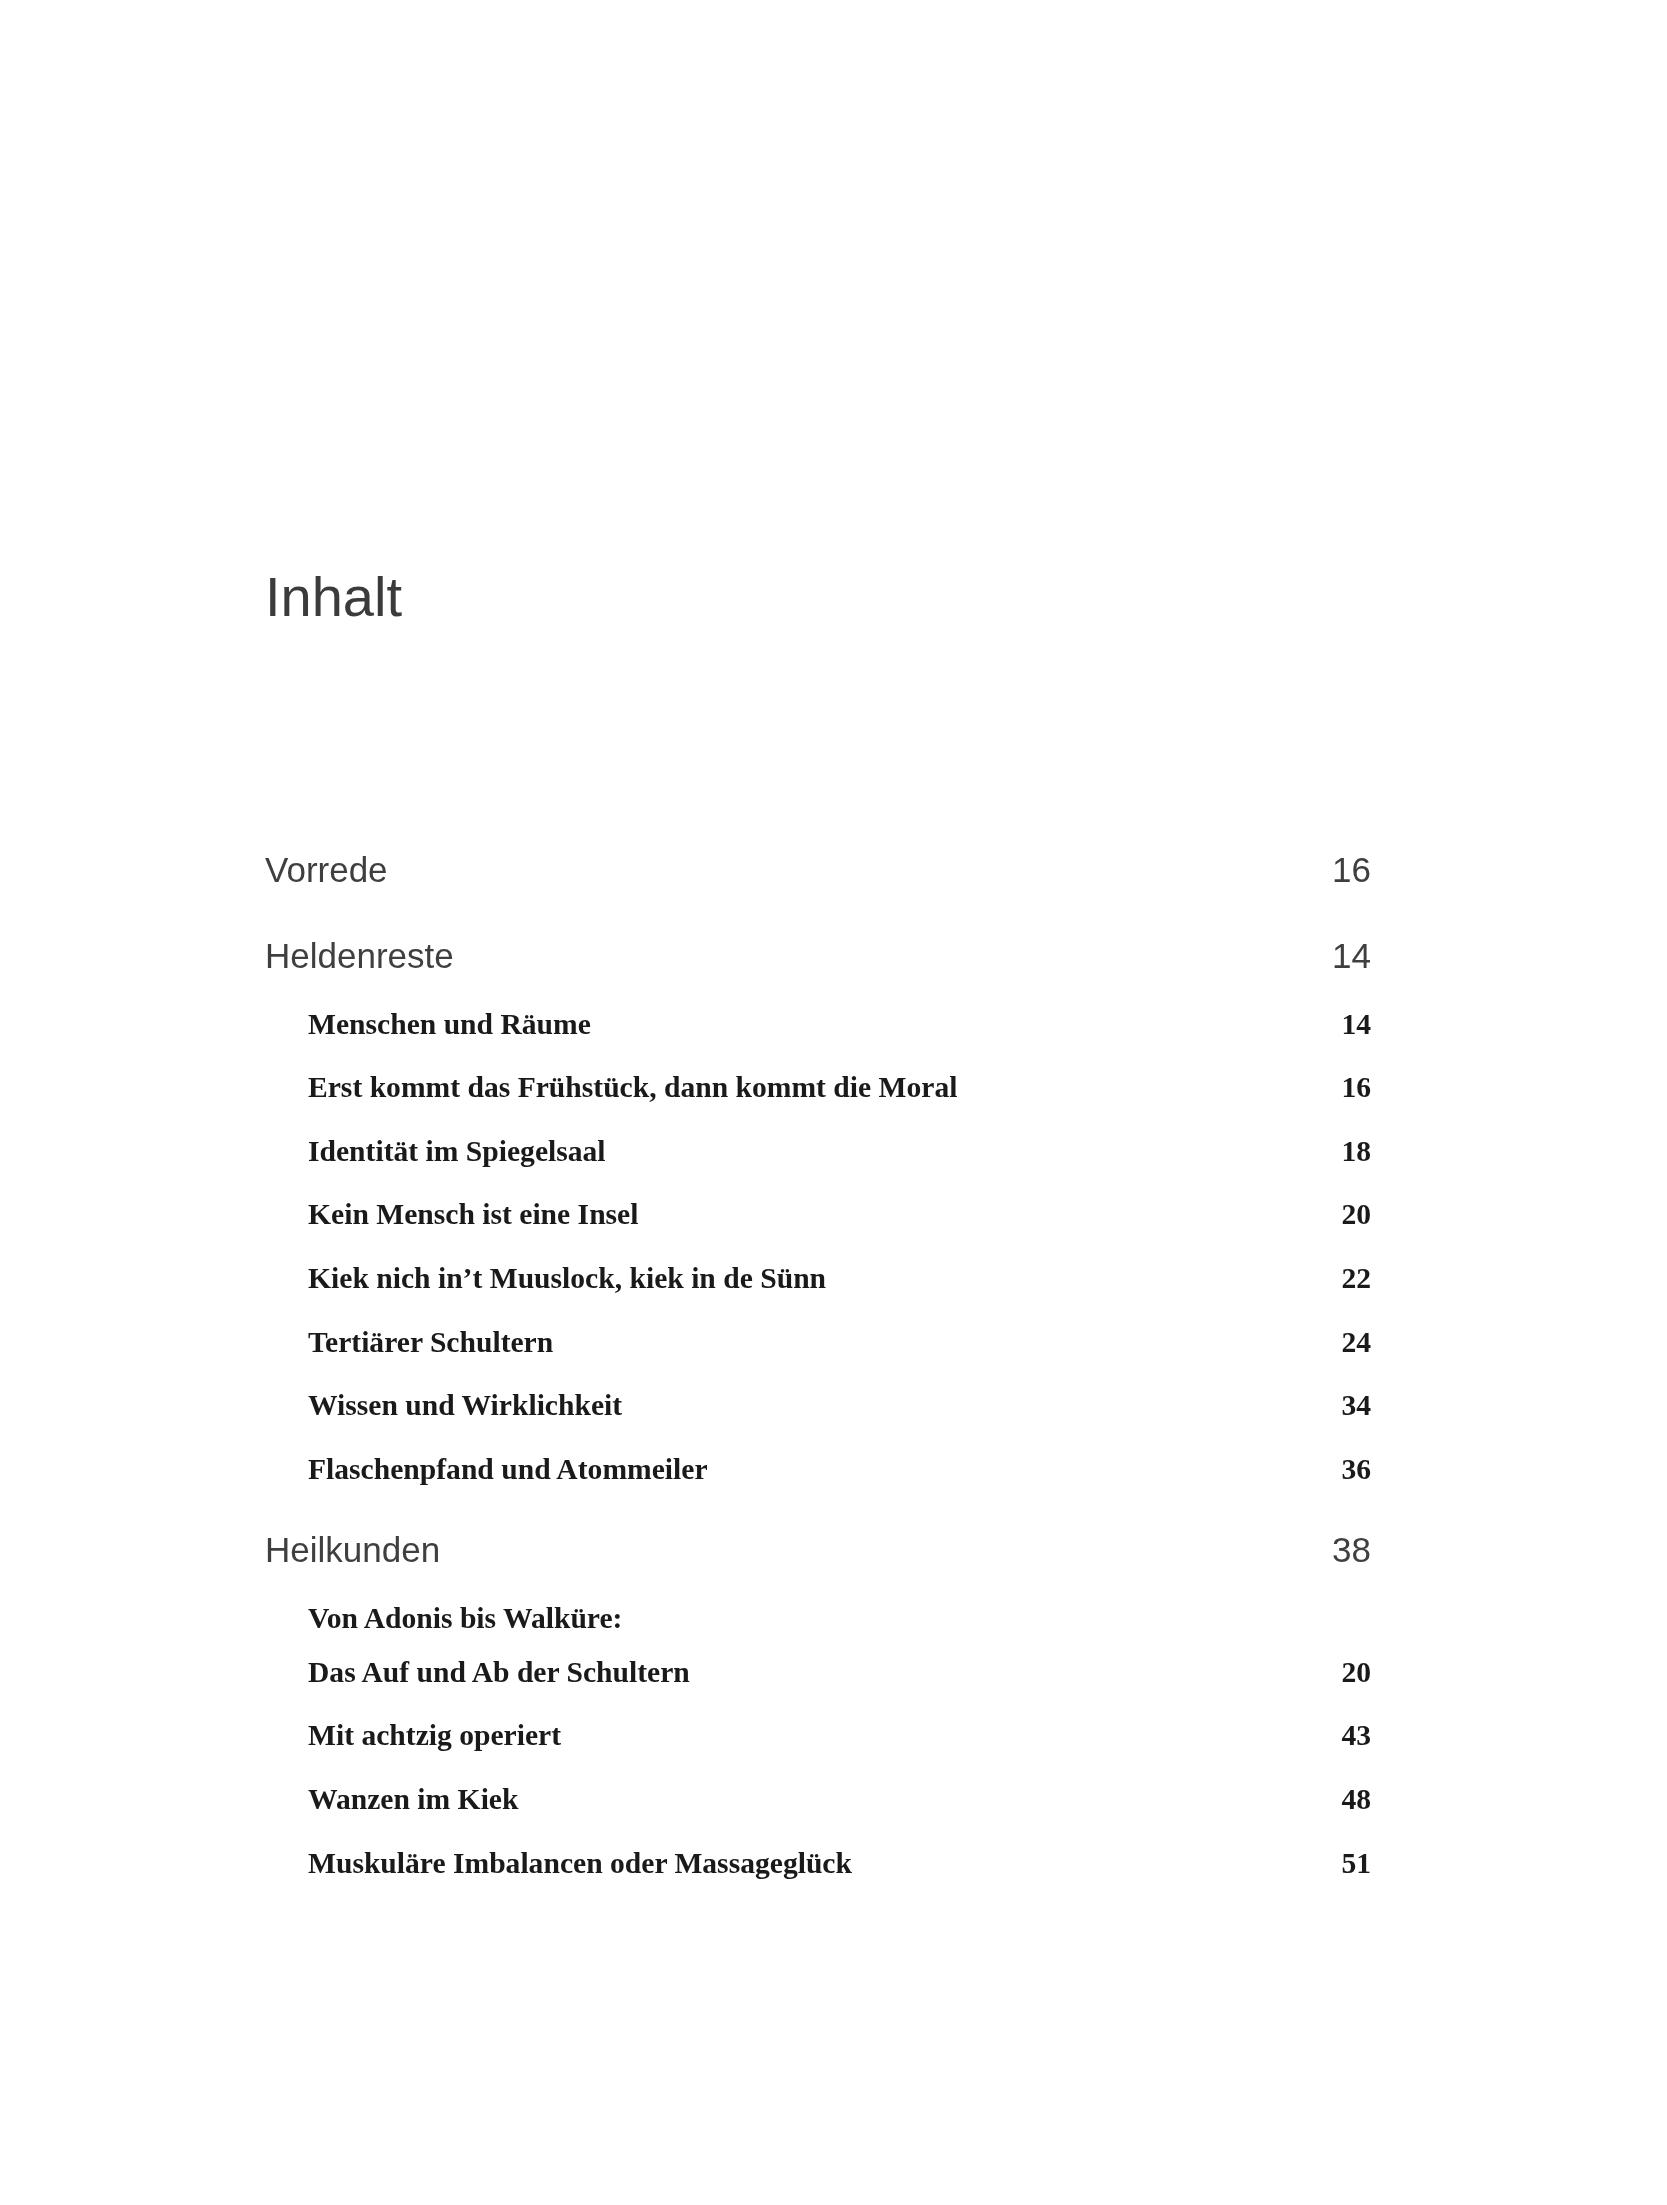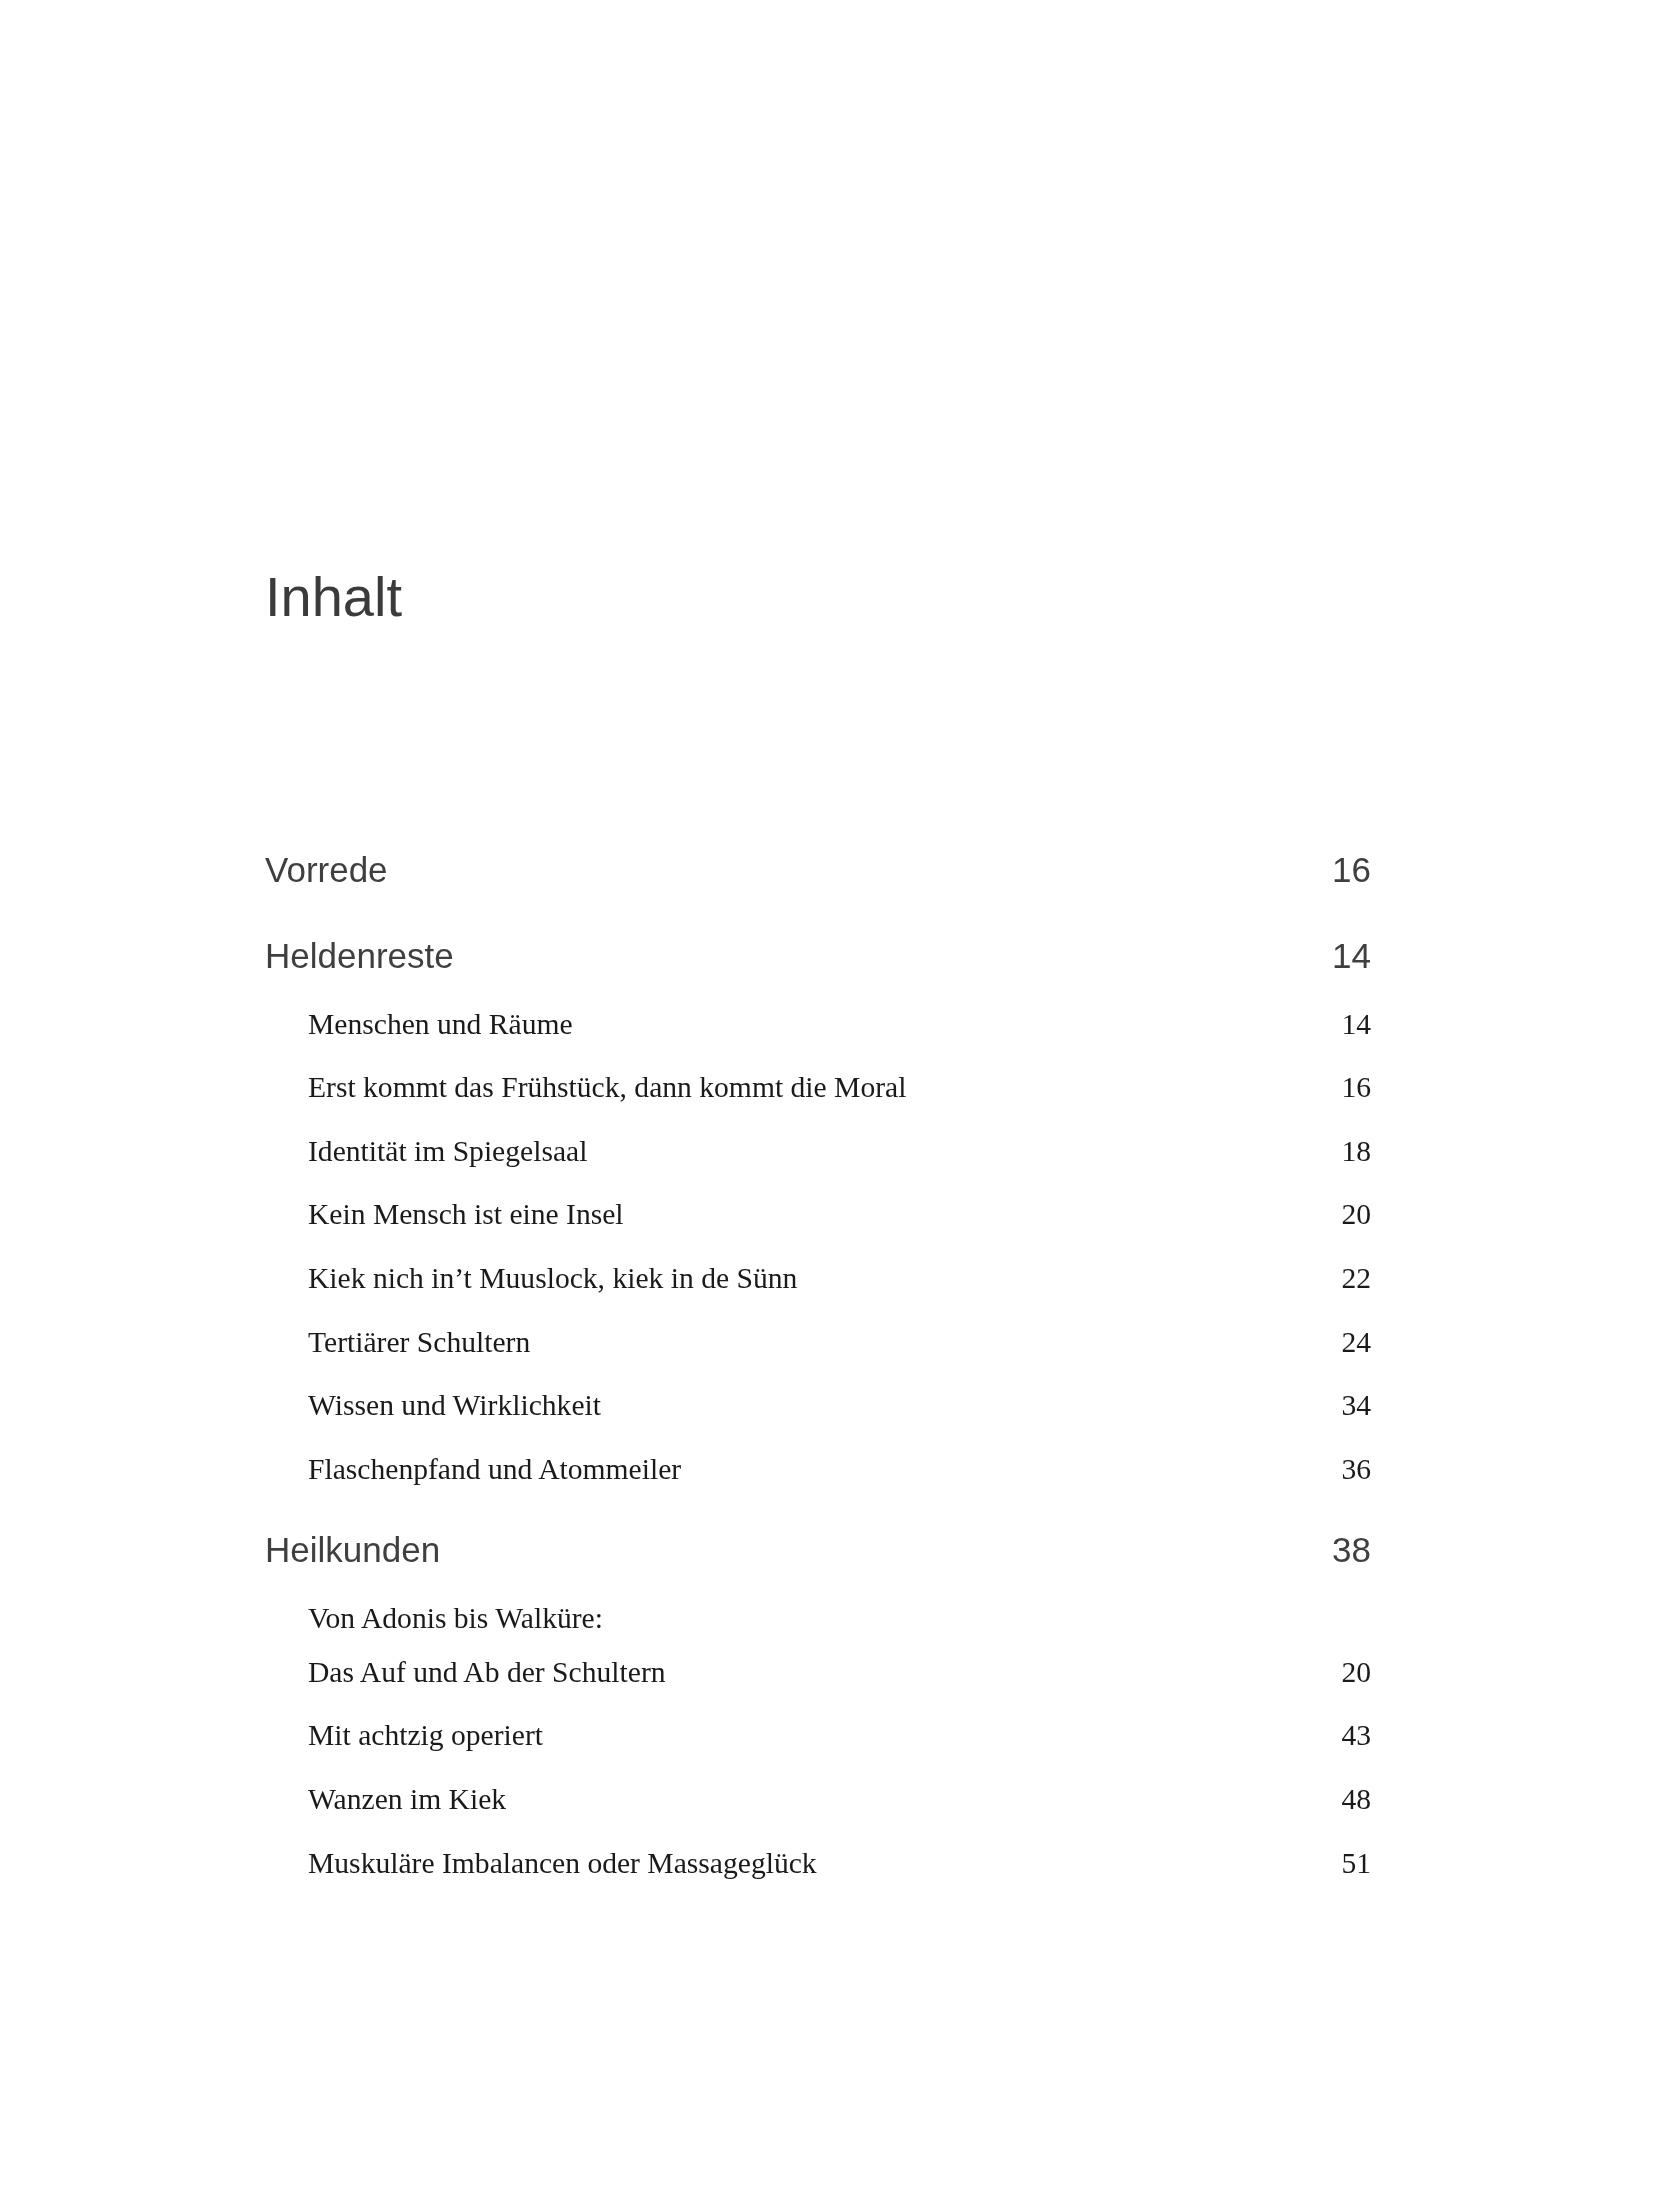--- a/index.html
+++ b/index.html
@@ -54,21 +54,21 @@
     font-weight: 300;
     font-size: 35px;
     line-height: 1.3;
     color: #3f3f3f;
     margin-top: 21px;
     margin-bottom: 19.4px;
   }
 
   .row.chapter {
     font-family: "Liberation Serif", serif;
-    font-weight: 400;
+    font-weight: 700;
     font-size: 29.6px;
     line-height: 1.82;
     color: #1a1a1a;
     padding-left: 43px;
     margin-bottom: 9.7px;
   }
 </style>
 </head>
 <body>
 

